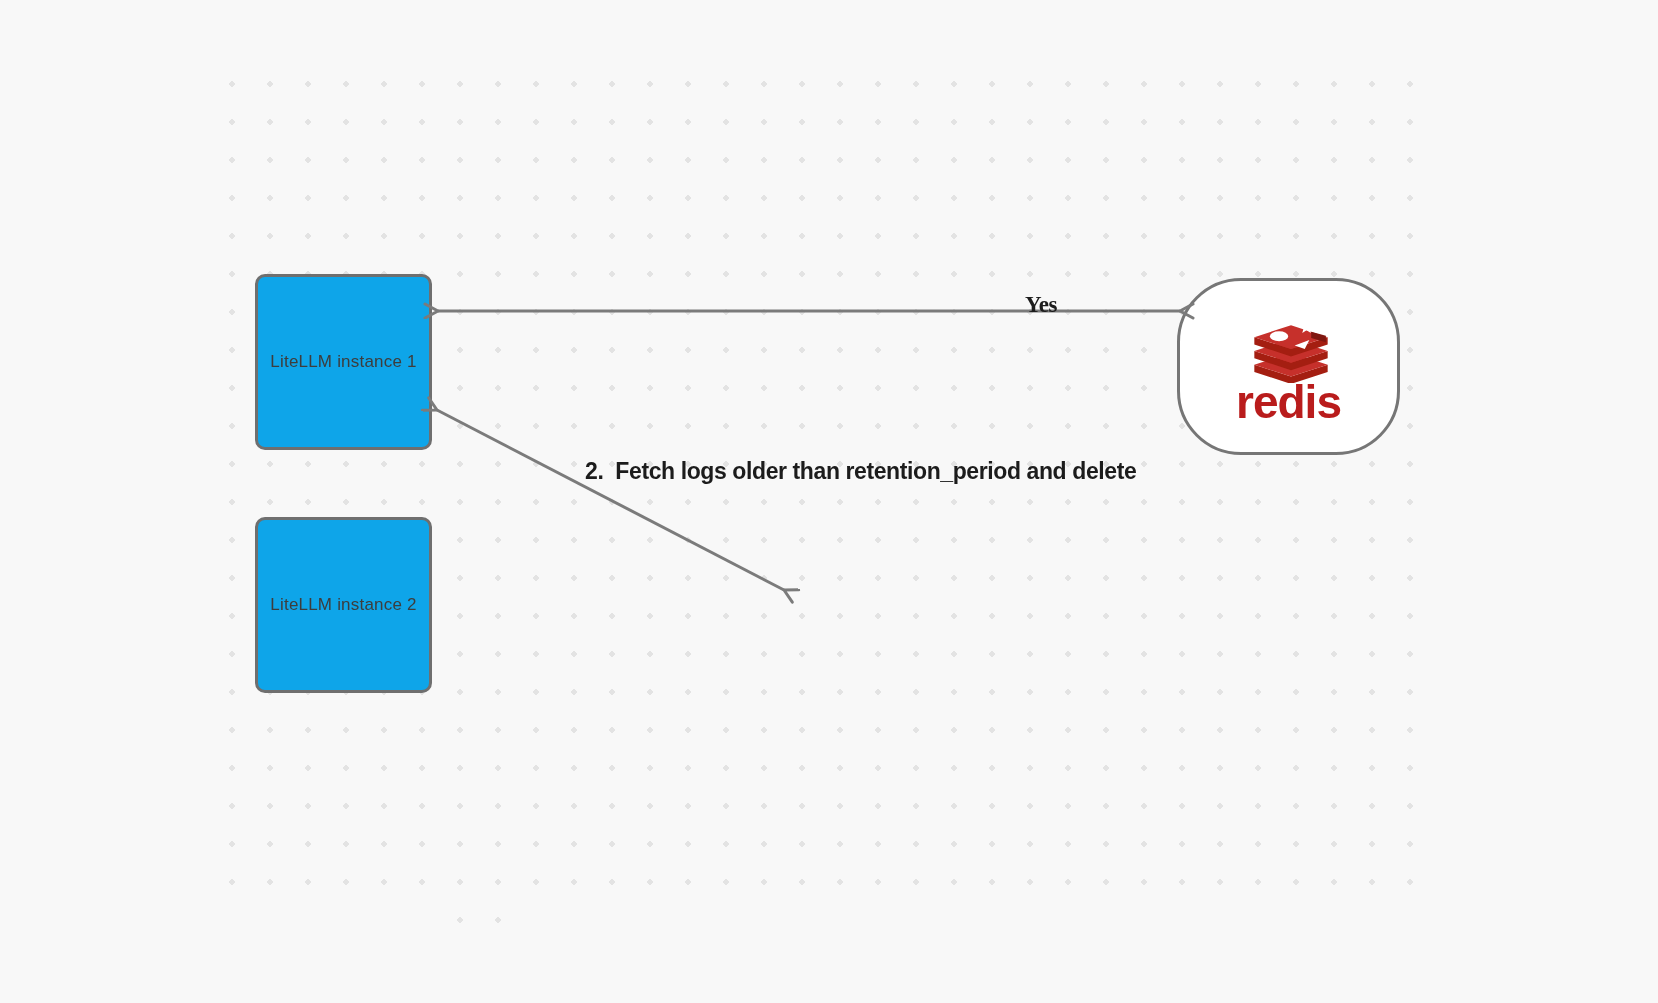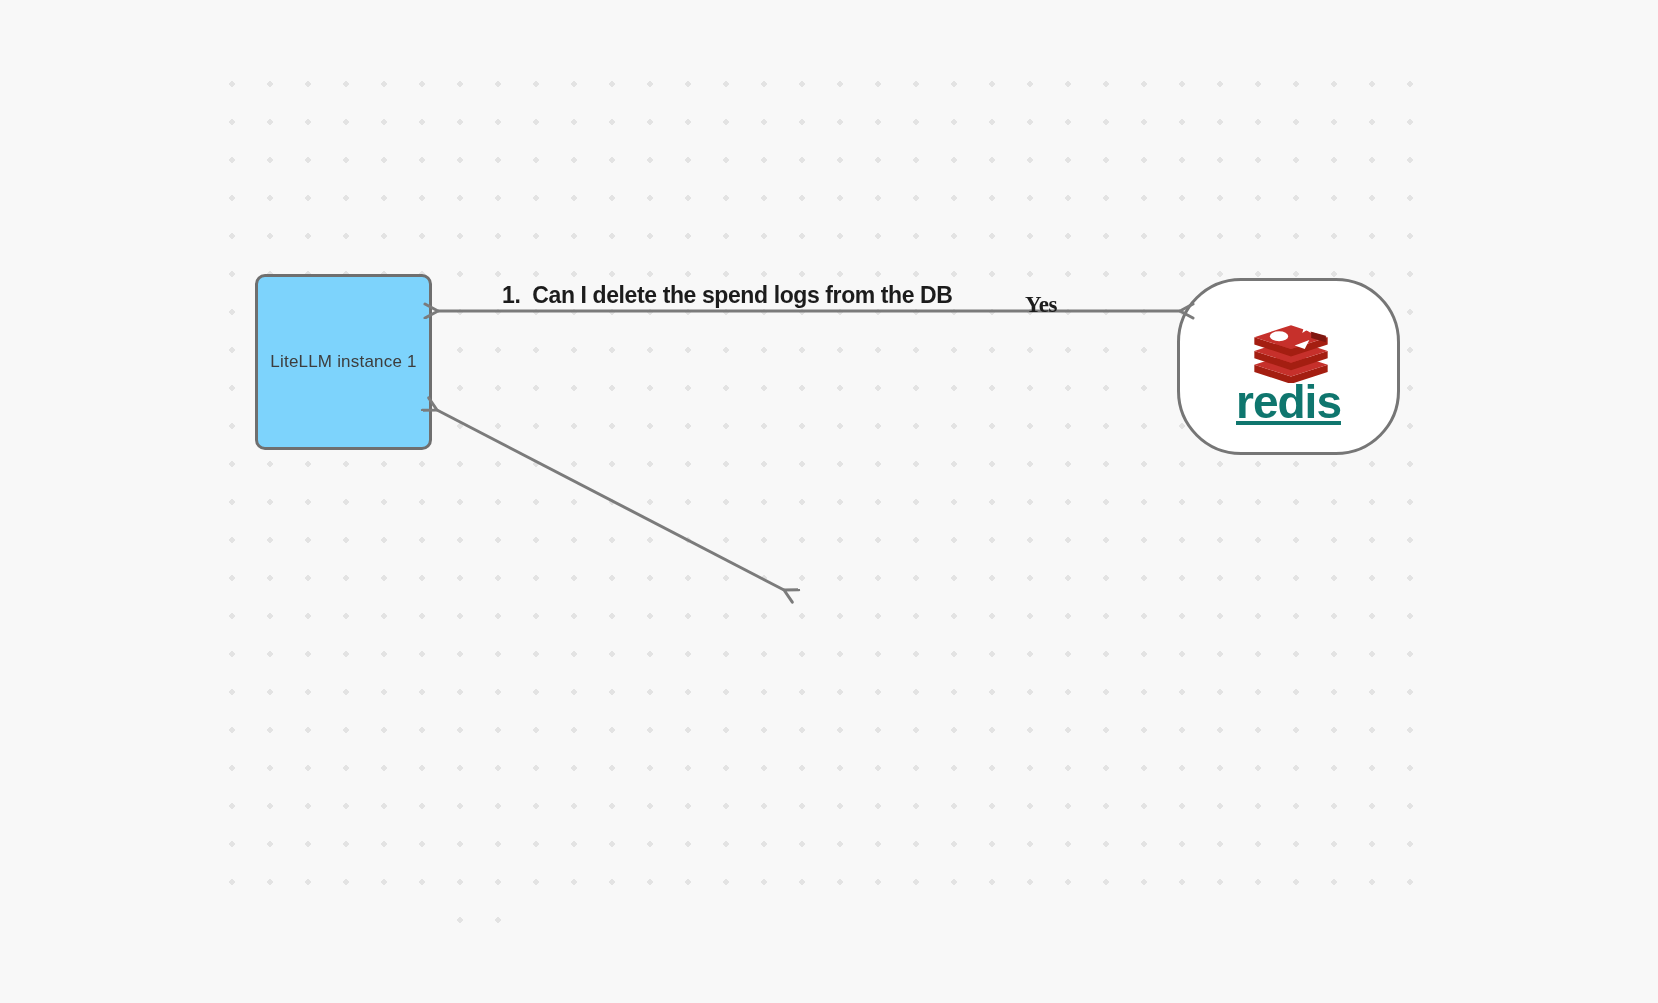--- a/index.html
+++ b/index.html
@@ -11,39 +11,39 @@
   .dot-grid {
     position:absolute;
     background-image: radial-gradient(circle, #e3e3e3 2.6px, rgba(0,0,0,0) 2.8px);
     background-size: 38px 38px;
   }
   .dot-grid.main { left:213px; top:65px; width:1217px; height:837px; }
   .dot-grid.ext  { left:441px; top:901px; width:77px;  height:38px;  }
 
   .lite-box {
     position:absolute; left:255px; width:177px; height:176px;
-    background:#7dd3fc; border:3px solid #6f6f6f; border-radius:10px;
+    background:#0ea5e9; border:3px solid #6f6f6f; border-radius:10px;
     box-sizing:border-box;
     display:flex; align-items:center; justify-content:center;
   }
   .lite-box .box-label {
     font-size:17px; color:#3d3d3d; letter-spacing:0.2px;
   }
   #box1 { top:274px; } #box2 { top:517px; } #box3 { top:756px; }
 
   .redis-node {
     position:absolute; left:1177px; top:278px; width:223px; height:177px;
     background:#ffffff; border:3px solid #767676; border-radius:64px;
     box-sizing:border-box;
   }
   .redis-logo { position:absolute; left:70px; top:36px; width:82px; height:66px; }
   .redis-wordmark {
     position:absolute; left:0; top:98px; width:100%;
     text-align:center; font-size:46px; line-height:46px; font-weight:bold;
-    color:#0f766e; letter-spacing:-1px;text-decoration:underline;
+    color:#b91c1c; letter-spacing:-1px;
   }
 
   .db-node { position:absolute; left:799px; top:518px; width:176px; height:172px; }
   .db-cylinder { position:absolute; left:0; top:0; }
   .pg-elephant { position:absolute; left:4px; top:62px; width:80px; height:80px; }
   .db-label {
     position:absolute; left:80px; top:82px;
     font-size:38px; line-height:40px; color:#1f1f1f; letter-spacing:-0.5px;
   }
 
@@ -60,20 +60,23 @@
 </head>
 <body>
 
 <div id="canvas">
 
   <div class="dot-grid main"></div>
   <div class="dot-grid ext"></div>
 
   <div class="lite-box" id="box1">
     <span class="box-label">LiteLLM instance 1</span>
+  </div>
+  <div class="lite-box" id="box2">
+    <span class="box-label">LiteLLM instance 2</span>
   </div>
 
   <div class="redis-node">
     <svg class="redis-logo" viewBox="0 0 84 72" aria-hidden="true">
 
       <path d="M2 52 L2 60 L42 73 L82 60 L82 52 L42 65 Z" fill="#A41E11"></path>
       <path d="M2 52 L42 39 L82 52 L42 65 Z" fill="#C6302B"></path>
 
       <path d="M2 37 L2 45 L42 58 L82 45 L82 37 L42 50 Z" fill="#A41E11"></path>
       <path d="M2 37 L42 24 L82 37 L42 50 Z" fill="#C6302B"></path>
@@ -96,16 +99,16 @@
   <svg class="edges-svg" width="1658" height="1003" viewBox="0 0 1658 1003">
     <defs>
       <marker id="chev" markerWidth="22" markerHeight="22" refX="2" refY="8" orient="auto-start-reverse" markerUnits="userSpaceOnUse">
         <path d="M15 1 L2 8 L15 15" fill="none" stroke="#7b7b7b" stroke-width="3" stroke-linecap="round" stroke-linejoin="round"></path>
       </marker>
     </defs>
     <line x1="438" y1="311" x2="1180" y2="311" stroke="#7b7b7b" stroke-width="3" marker-start="url(#chev)" marker-end="url(#chev)"></line>
     <line x1="437" y1="410" x2="784" y2="590" stroke="#7b7b7b" stroke-width="3" marker-start="url(#chev)" marker-end="url(#chev)"></line>
   </svg>
 
-  <div class="edge-label" id="edge1-label">1.  Can I delete the spend logs from the DB</div>
   <div class="edge-label" id="edge1-response">Yes</div>
+  <div class="edge-label" id="edge2-label">2.  Fetch logs older than retention_period and delete</div>
 
 </div>
 
 </body></html>

